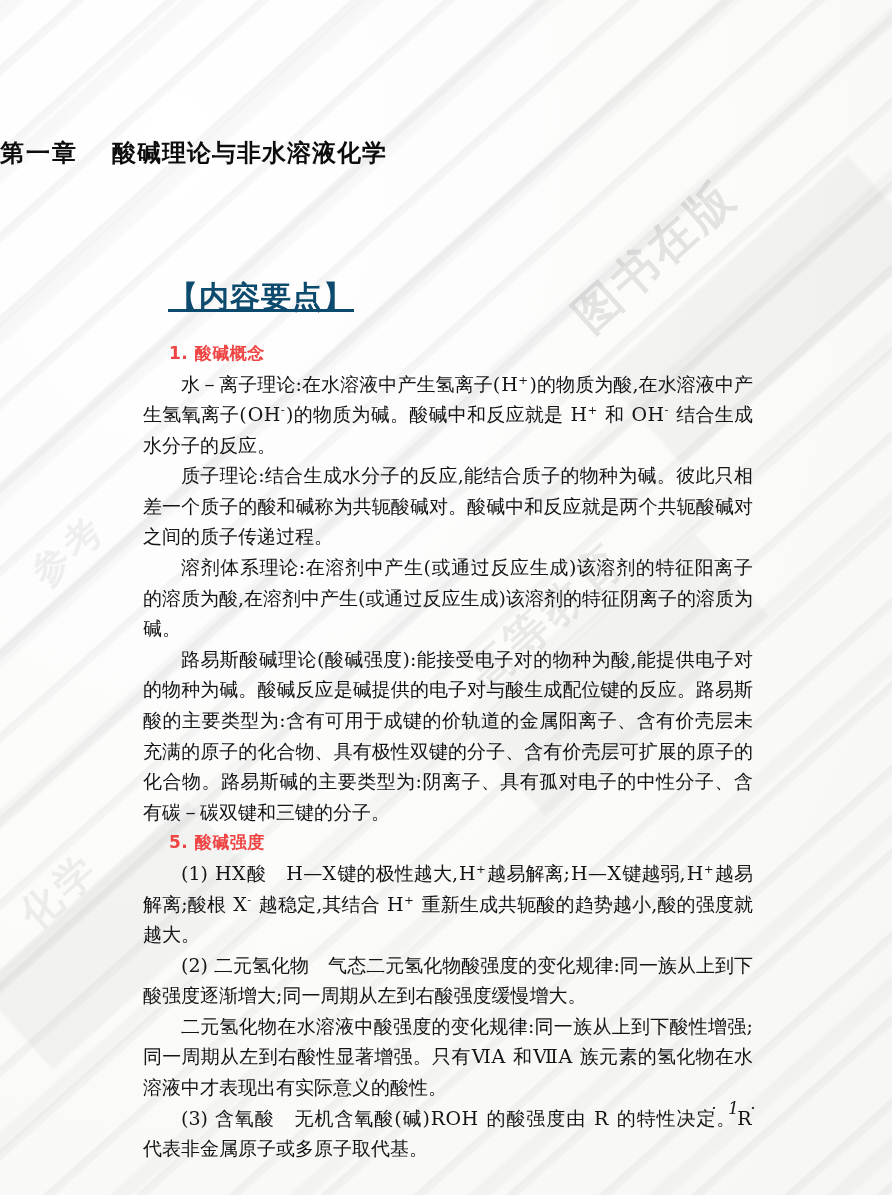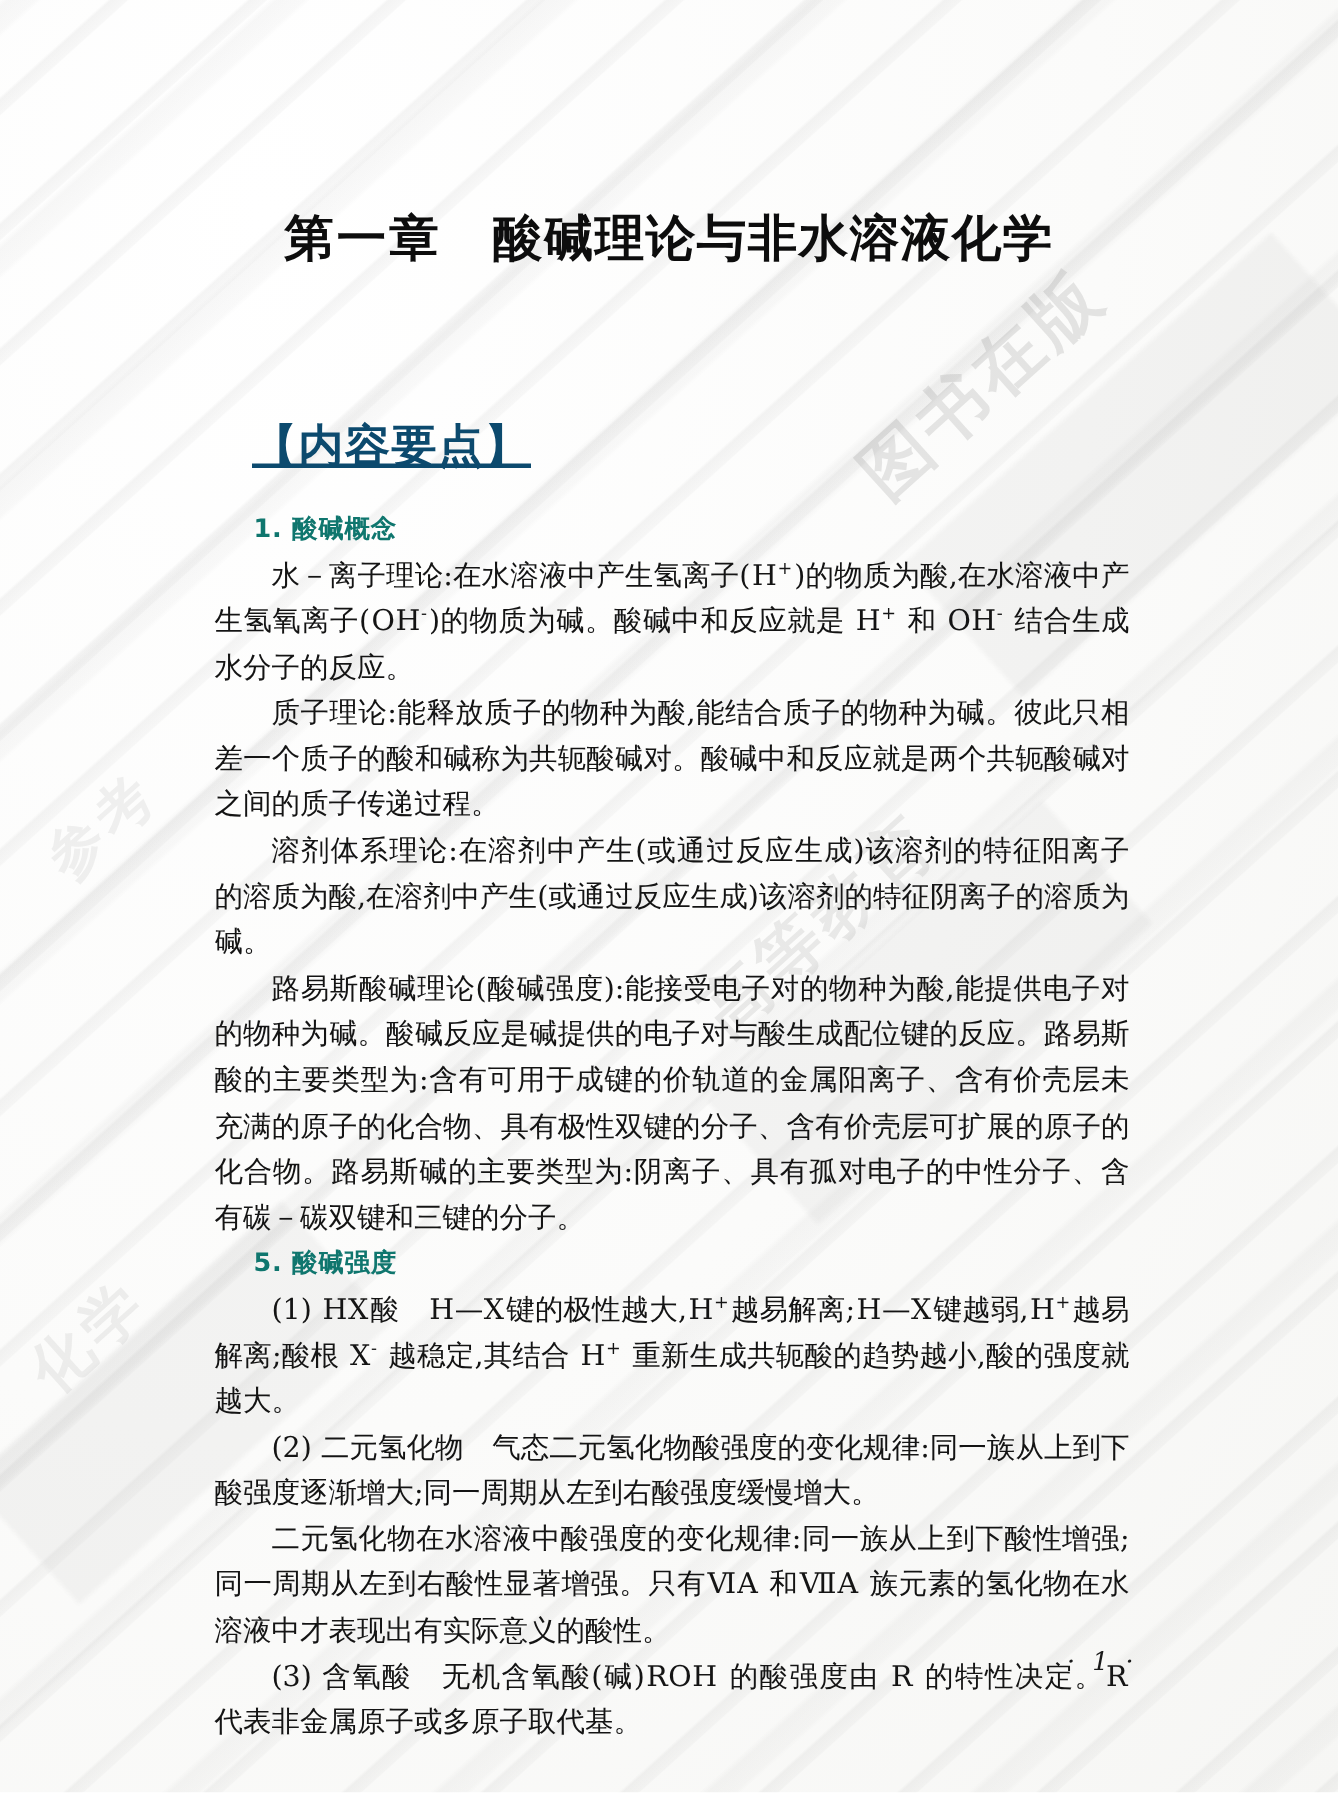--- a/index.html
+++ b/index.html
@@ -90,24 +90,23 @@
     position: relative;
     z-index: 5;
     padding: 0;
   }
 
   .chapter-title {
     position: absolute;
     top: 137px;
     left: 0;
     width: 892px;
-    text-align: center;
-    font-family: "DejaVu Sans", "Liberation Sans", sans-serif;
-    font-weight: bold;
-    font-size: 33px;
+    font-family: "DejaVu Sans", "Liberation Sans", sans-serif;
+    font-weight: bold;
+    font-size: 24px;
     letter-spacing: 1px;
     color: #0d0d0d;
   }
   .chapter-title .num { letter-spacing: 2px; }
   .chapter-title .gap { display: inline-block; width: 34px; }
 
   .section-bracket {
     position: absolute;
     top: 277px;
     left: 168px;
@@ -124,21 +123,21 @@
     left: 143px;
     width: 610px;
     color: #131313;
   }
 
   .sub-head {
     font-family: "DejaVu Sans", "Liberation Sans", sans-serif;
     font-weight: bold;
     font-size: 17px;
     letter-spacing: .5px;
-    color: #0f766e;
+    color: #ef4444;
     text-indent: 26px;
     line-height: 30.5px;
   }
 
   p.para {
     margin: 0;
     font-size: 19px;
     line-height: 30.6px;
     text-indent: 2em;
     text-align: justify;
@@ -199,21 +198,21 @@
 
     <div class="chapter-title">
       <span class="num">第一章</span><span class="gap"></span><span>酸碱理论与非水溶液化学</span>
     </div>
 
     <div class="section-bracket">【内容要点】</div>
 
     <div class="body-block" id="body-block" style="top:338px;">
         <div class="sub-head">1. 酸碱概念</div>
         <p class="para">水－离子理论:在水溶液中产生氢离子(<span class="f">H<sup>+</sup></span>)的物质为酸,在水溶液中产生氢氧离子(<span class="f">OH<sup>-</sup></span>)的物质为碱。酸碱中和反应就是 <span class="f">H<sup>+</sup></span> 和 <span class="f">OH<sup>-</sup></span> 结合生成水分子的反应。</p>
-        <p class="para">质子理论:能释放质子的物种为酸,能结合质子的物种为碱。彼此只相差一个质子的酸和碱称为共轭酸碱对。酸碱中和反应就是两个共轭酸碱对之间的质子传递过程。</p>
+        <p class="para">质子理论:结合生成水分子的反应,能结合质子的物种为碱。彼此只相差一个质子的酸和碱称为共轭酸碱对。酸碱中和反应就是两个共轭酸碱对之间的质子传递过程。</p>
         <p class="para">溶剂体系理论:在溶剂中产生(或通过反应生成)该溶剂的特征阳离子的溶质为酸,在溶剂中产生(或通过反应生成)该溶剂的特征阴离子的溶质为碱。</p>
         <p class="para">路易斯酸碱理论(酸碱强度):能接受电子对的物种为酸,能提供电子对的物种为碱。酸碱反应是碱提供的电子对与酸生成配位键的反应。路易斯酸的主要类型为:含有可用于成键的价轨道的金属阳离子、含有价壳层未充满的原子的化合物、具有极性双键的分子、含有价壳层可扩展的原子的化合物。路易斯碱的主要类型为:阴离子、具有孤对电子的中性分子、含有碳－碳双键和三键的分子。</p>
         <div class="sub-head">5. 酸碱强度</div>
         <p class="para">(1) <span class="f">HX</span>酸　<span class="f">H—X</span>键的极性越大,<span class="f">H<sup>+</sup></span>越易解离;<span class="f">H—X</span>键越弱,<span class="f">H<sup>+</sup></span>越易解离;酸根 <span class="f">X<sup>-</sup></span> 越稳定,其结合 <span class="f">H<sup>+</sup></span> 重新生成共轭酸的趋势越小,酸的强度就越大。</p>
         <p class="para">(2) 二元氢化物　气态二元氢化物酸强度的变化规律:同一族从上到下酸强度逐渐增大;同一周期从左到右酸强度缓慢增大。</p>
         <p class="para">二元氢化物在水溶液中酸强度的变化规律:同一族从上到下酸性增强;同一周期从左到右酸性显著增强。只有<span class="f">ⅥA</span> 和<span class="f">ⅦA</span> 族元素的氢化物在水溶液中才表现出有实际意义的酸性。</p>
         <p class="para">(3) 含氧酸　无机含氧酸(碱)<span class="f">ROH</span> 的酸强度由 <span class="f">R</span> 的特性决定。<span class="f">R</span> 代表非金属原子或多原子取代基。</p>
       </div>
 
     <div class="page-number">

